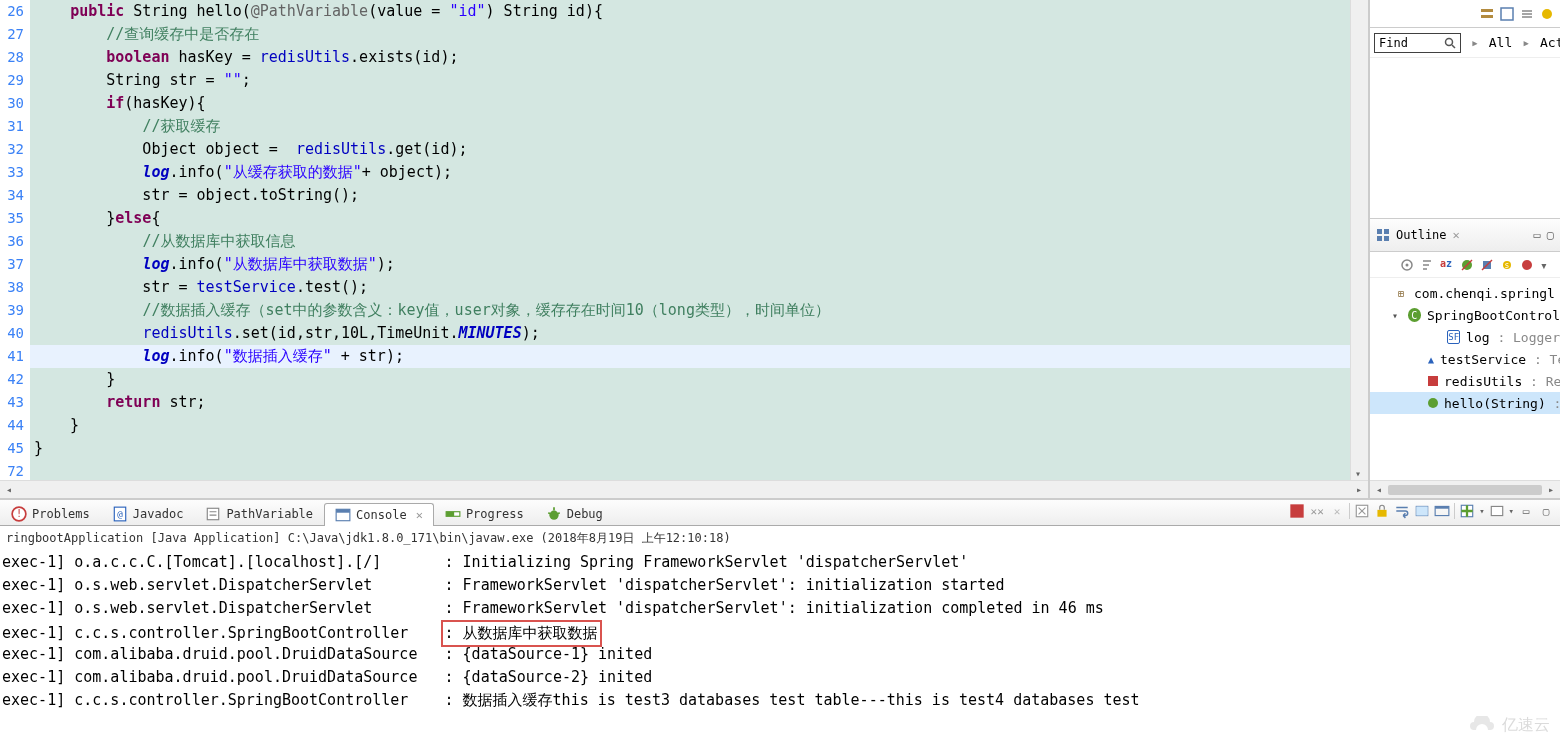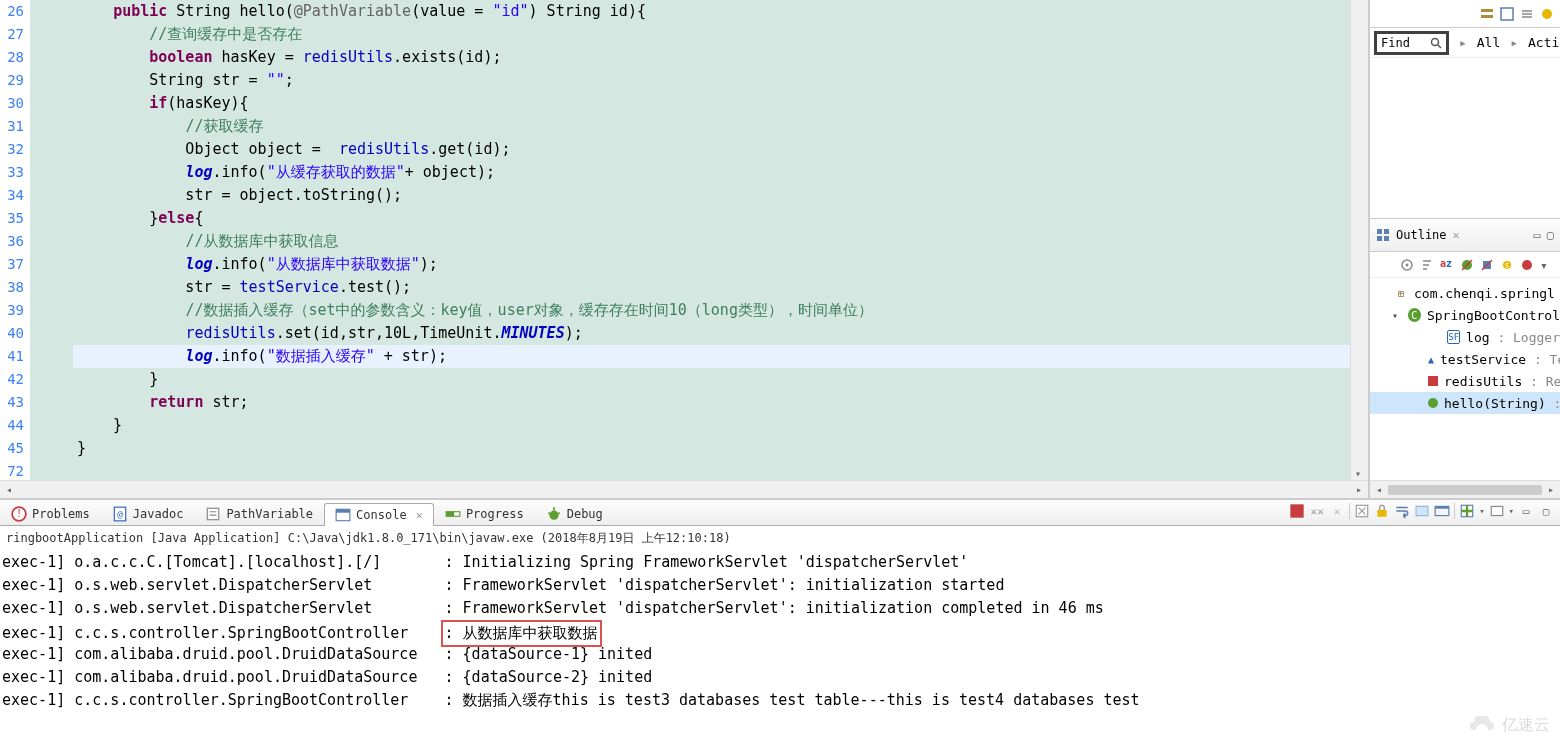--- a/index.html
+++ b/index.html
@@ -1,38 +1,38 @@
 <!DOCTYPE html>
 <html><head>
 <meta charset="utf-8">
 <style>
 * { margin: 0; padding: 0; box-sizing: border-box; }
 body { font-family: "Microsoft YaHei", Consolas, monospace; font-size: 13px; background: #fff; overflow: hidden; width: 1560px; height: 746px; position: relative; }
 .main-area { display: flex; height: 498px; }
 .editor-wrap { flex: 1; display: flex; flex-direction: column; border-right: 2px solid #ccc; }
 .editor { flex: 1; display: flex; overflow: hidden; background: #d4e7e1; }
 .gutter { width: 30px; background: #fff; color: #3b82f6; text-align: right; padding-right: 6px; font-family: Consolas, monospace; font-size: 14px; line-height: 23px; padding-top: 0; }
-.code { flex: 1; font-family: Consolas, "Microsoft YaHei", monospace; font-size: 15px; line-height: 23px; white-space: pre; position: relative; margin-left: 43px; }
+.code { flex: 1; font-family: Consolas, "Microsoft YaHei", monospace; font-size: 15px; line-height: 23px; white-space: pre; position: relative; }
 .code-line { height: 23px; padding-left: 4px; }
 .hl-current { background: #e8f2fe; }
 .kw { color: #7f0055; font-weight: bold; }
 .str { color: #2a00ff; }
 .cmt { color: #3f7f5f; }
 .fld { color: #0000c0; }
 .sfi { color: #0000c0; font-style: italic; font-weight: bold; }
 .sfc { color: #0000c0; font-style: italic; font-weight: bold; }
 .ann { color: #646464; }
 .editor-scroll-v { width: 18px; background: #f0f0f0; display: flex; flex-direction: column; justify-content: flex-end; border-left: 1px solid #ddd; }
 .editor-scroll-h { height: 18px; background: #f0f0f0; border-top: 1px solid #ddd; display: flex; justify-content: space-between; align-items: center; padding: 0 2px; }
 .sb-arrow { width: 14px; height: 14px; display: flex; align-items: center; justify-content: center; color: #666; font-size: 10px; }
 
 .right-panel { width: 190px; display: flex; flex-direction: column; background: #fff; }
 .right-toolbar-top { height: 28px; border-bottom: 1px solid #ccc; display: flex; align-items: center; gap: 6px; padding: 0 6px; justify-content: flex-end; }
 .right-find { height: 30px; display: flex; align-items: center; padding: 0 4px; gap: 10px; border-bottom: 1px solid #eee; }
-.find-box { border: 3px solid #404040; padding: 2px 4px; display: flex; align-items: center; gap: 20px; font-size: 12px; }
+.find-box { border: 1px solid #404040; padding: 2px 4px; display: flex; align-items: center; gap: 36px; font-size: 12px; }
 .right-gap { flex: 0 0 160px; }
 .outline-hdr { height: 24px; background: linear-gradient(#fdfdfd,#eee); border-top: 1px solid #ccc; border-bottom: 1px solid #ccc; display: flex; align-items: center; padding: 16px 6px; gap: 6px; font-size: 12px; }
 .outline-hdr .spacer { flex: 1; }
 .outline-tools { height: 26px; display: flex; align-items: center; justify-content: flex-end; gap: 6px; padding: 0 6px; border-bottom: 1px solid #eee; }
 .outline-tree { flex: 1; padding: 4px 0; font-size: 13px; overflow: hidden; }
 .tree-row { display: flex; align-items: center; height: 22px; gap: 6px; padding-left: 8px; white-space: nowrap; }
 .tree-row.sel { background: #cde6fb; }
 .tree-row.indent1 { padding-left: 22px; }
 .tree-row.indent2 { padding-left: 52px; }
 .twisty { width: 10px; color: #555; font-size: 10px; }

